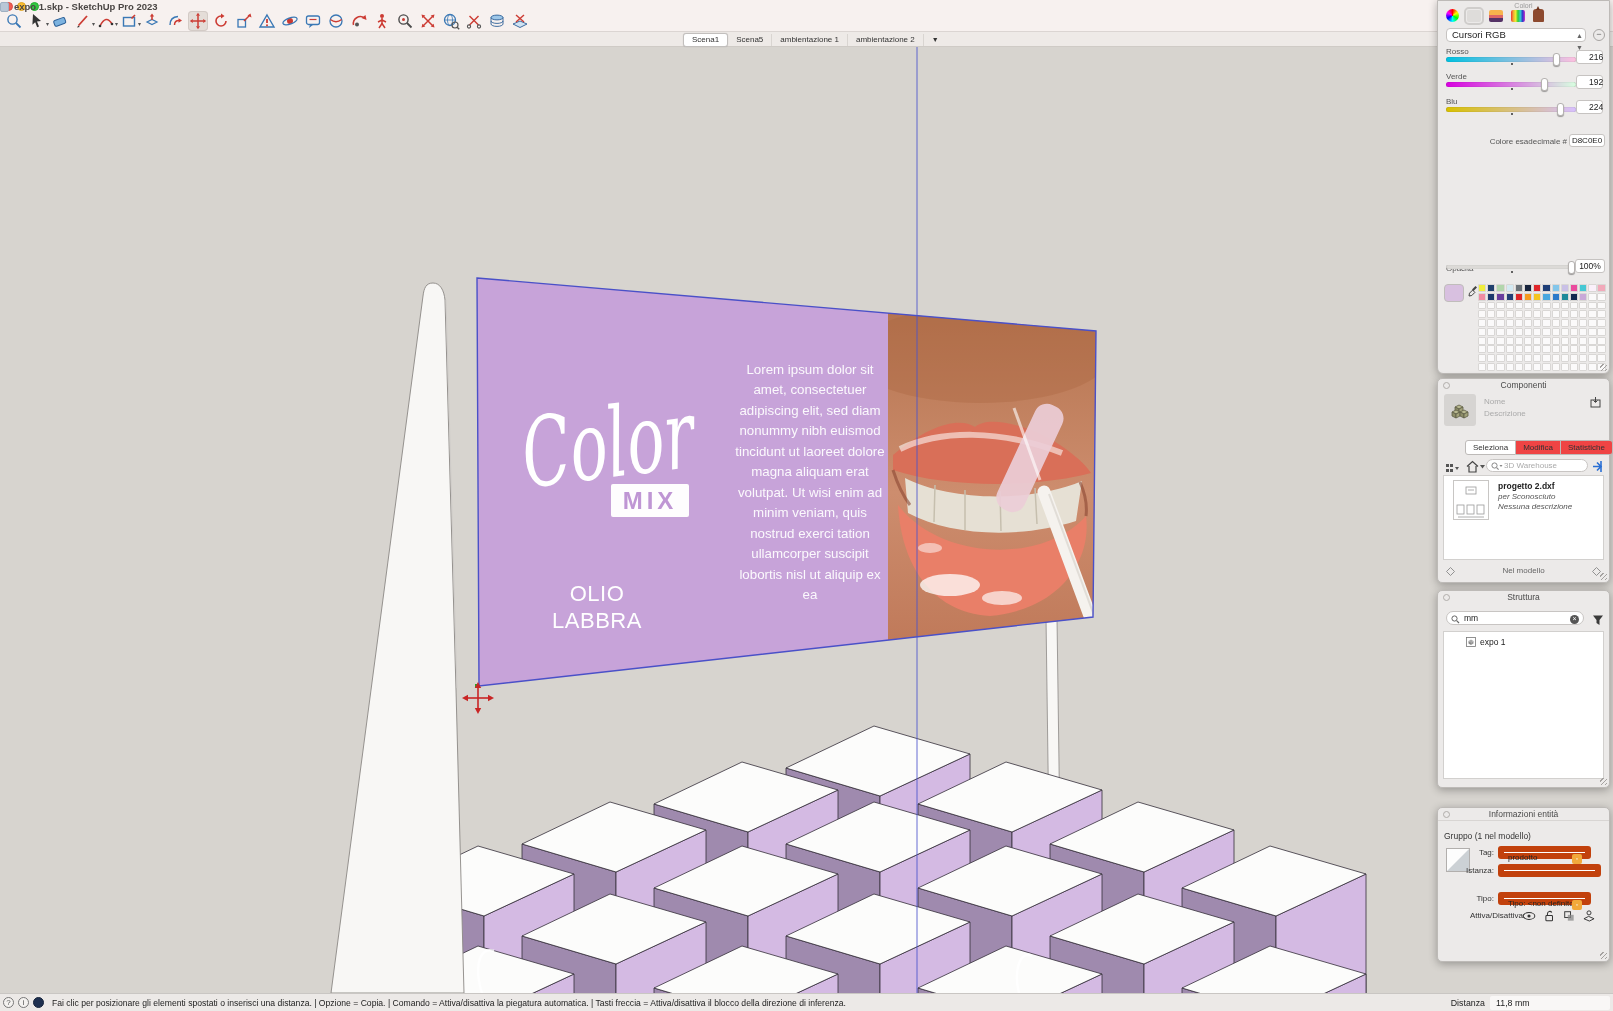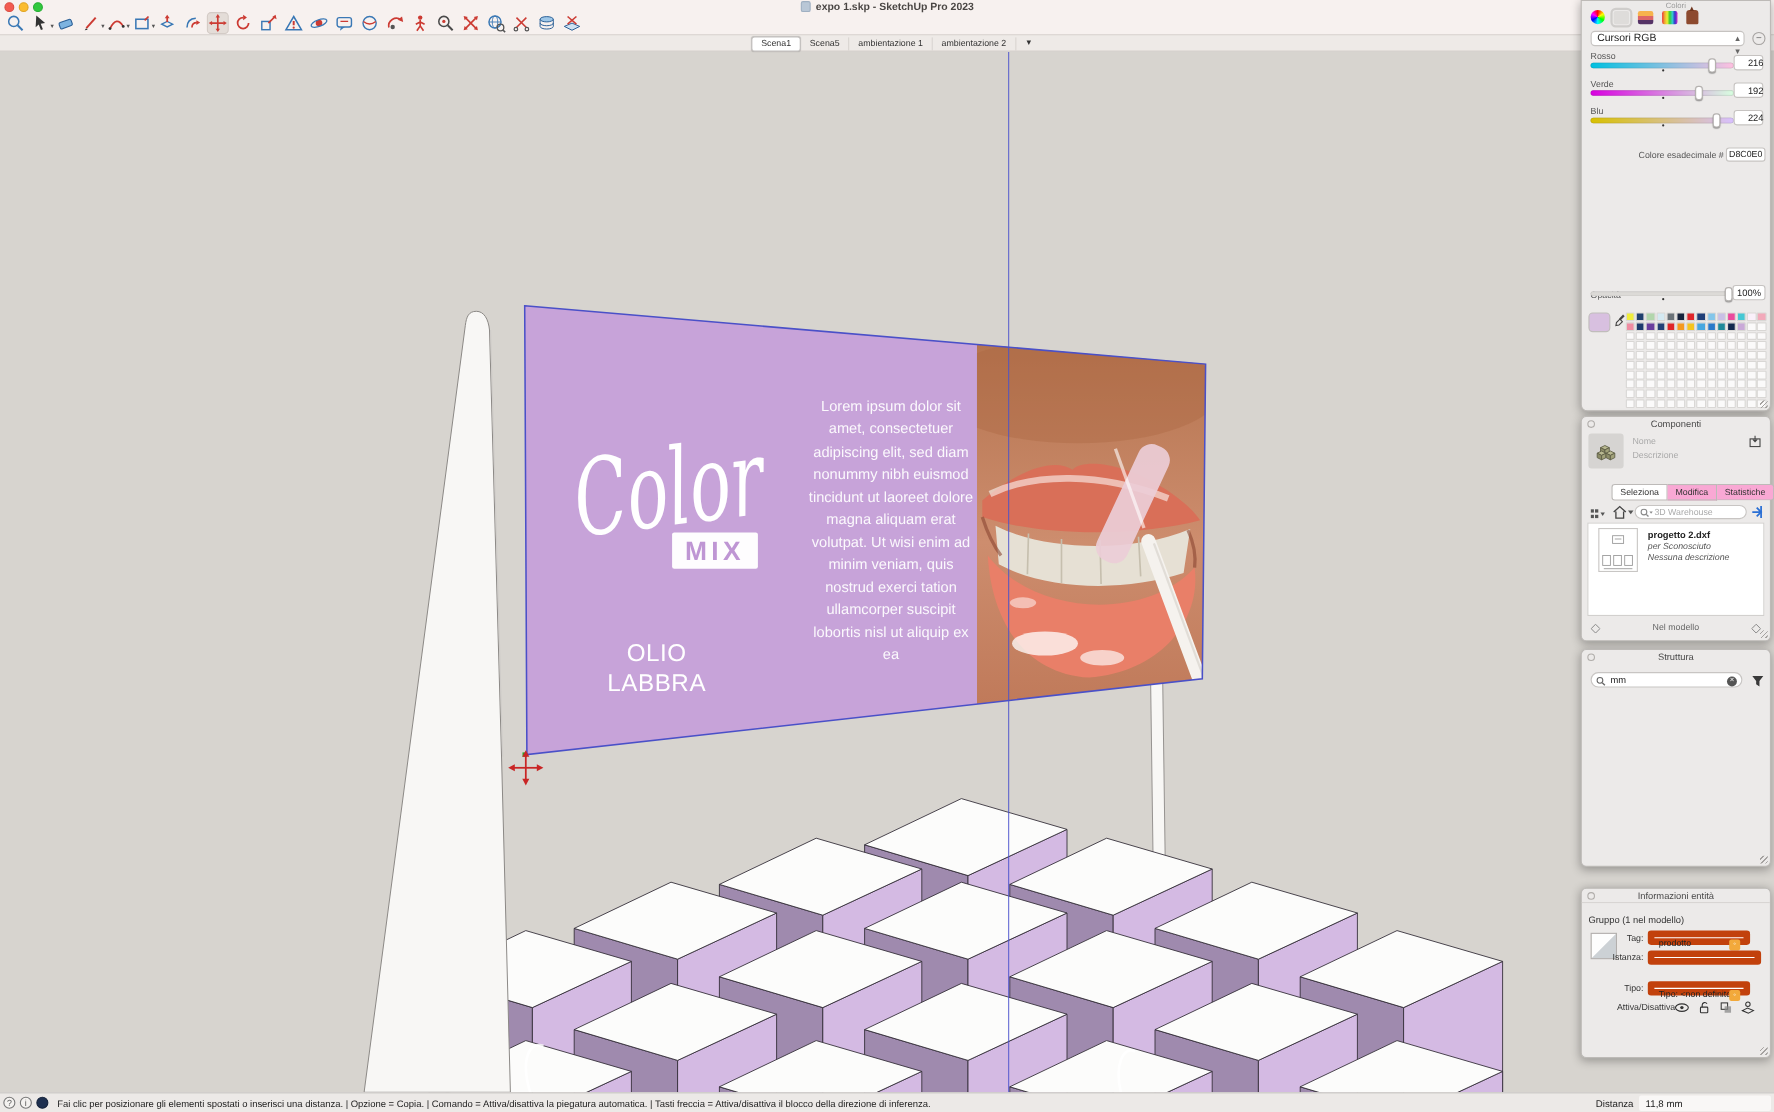--- a/index.html
+++ b/index.html
@@ -5,21 +5,21 @@
   *{margin:0;padding:0;box-sizing:border-box;}
   html,body{width:1613px;height:1011px;overflow:hidden;}
   body{position:relative;font-family:"Liberation Sans",sans-serif;background:#d7d4cf;color:#222;}
 
   
   .topbar{position:absolute;left:0;top:0;width:1613px;height:32px;background:#f7f1ef;border-bottom:1px solid #dbd5d2;z-index:3;}
   .tl{position:absolute;top:2px;width:9px;height:9px;border-radius:50%;}
   .tl.red{left:4px;background:#f35b51;border:1px solid #d94c42;}
   .tl.yellow{left:17px;background:#fbbc2f;border:1px solid #dfa424;}
   .tl.green{left:30px;background:#31c83e;border:1px solid #24ad31;}
-  .doc-title{position:absolute;left:0;top:1px;width:100%;text-align:center;font-size:9.5px;font-weight:bold;color:#4a4644;}
+  .doc-title{position:absolute;left:0;top:1px;width:100%;text-align:left;font-size:9.5px;font-weight:bold;color:#4a4644;}
   .doc-icon{display:inline-block;width:9px;height:10px;background:#b9c7d6;border:1px solid #9fb0c2;border-radius:2px;margin-right:5px;vertical-align:-2px;}
   #toolbar{position:absolute;left:4px;top:11px;display:flex;gap:3px;align-items:center;}
   .tool{width:20px;height:20px;display:flex;align-items:center;justify-content:center;border-radius:4px;position:relative;}
   .tool.active{background:#e4ddd8;box-shadow:inset 0 0 0 1px #d3cbc6;}
   .tool .caret{font-size:6px;color:#555;position:absolute;right:-2px;bottom:4px;}
 
   
   .tabstrip{position:absolute;left:0;top:32px;width:1613px;height:15px;background:#eeeae7;border-bottom:1px solid #cfcbc6;z-index:2;}
   #scenetabs{position:absolute;left:683px;top:1px;display:flex;align-items:center;height:13px;}
   .scenetab{font-size:8px;color:#333;padding:1px 8px;border-right:1px solid #d9d5d1;line-height:10px;}
@@ -70,21 +70,21 @@
   #swatchgrid{position:absolute;left:40px;top:4px;display:grid;grid-template-columns:repeat(14,8.3px);grid-auto-rows:7.9px;gap:0.9px;}
   .cell{background:#fbfafa;border:0.5px solid #d9d7d5;border-radius:1px;}
 
   
   #panel-componenti{top:378px;height:205px;}
   .cthumb{position:absolute;left:6px;top:15px;width:32px;height:32px;background:#d6d4d2;border-radius:3px;display:flex;align-items:center;justify-content:center;}
   .cname{position:absolute;left:46px;top:18px;font-size:8px;color:#aaa;}
   .cdesc{position:absolute;left:46px;top:30px;font-size:8px;color:#aaa;}
   .inmodel{position:absolute;right:8px;top:15px;}
   .ctabs{position:absolute;left:27px;top:61px;display:flex;}
-  .ctab{font-size:8px;padding:2px 7px;background:#f9a8d4;border:1px solid #bdbab8;border-left:none;color:#333;line-height:9px;}
+  .ctab{font-size:8px;padding:2px 7px;background:#ef4444;border:1px solid #bdbab8;border-left:none;color:#333;line-height:9px;}
   .ctab:first-child{border-left:1px solid #bdbab8;border-radius:3px 0 0 3px;}
   .ctab:last-child{border-radius:0 3px 3px 0;}
   .ctab.active{background:#fff;}
   .crow{position:absolute;left:0;right:0;top:79px;height:16px;}
   .searchpill{position:absolute;left:48px;top:1px;width:102px;height:13px;background:#fff;border:1px solid #c8c5c3;border-radius:7px;font-size:8px;color:#aaa;line-height:11px;padding-left:17px;}
   .searchpill svg{position:absolute;left:4px;top:2px;}
   .clist{position:absolute;left:5px;right:5px;top:96px;height:85px;background:#fff;border:1px solid #d2d0ce;}
   .itemthumb{position:absolute;left:9px;top:4px;width:36px;height:40px;background:#fff;border:1px solid #c8c6c4;}
   .ititle{position:absolute;left:54px;top:5px;font-size:8.5px;font-weight:bold;color:#222;}
   .iauthor{position:absolute;left:54px;top:16px;font-size:8px;font-style:italic;color:#555;}
@@ -787,20 +787,31 @@
         <line x1="5.6" y1="5.6" x2="8" y2="8" stroke="#666" stroke-width="1.2"></line>
       </svg>
     <span>mm</span>
     <span class="sclear">×</span>
   </div>
   <span class="sfilter">
     <svg width="12" height="12" viewBox="0 0 12 12">
         <path d="M1,1.5 H11 L7.5,6 V11 L4.5,9 V6 Z" fill="#3a3a3a"></path>
       </svg>
   </span>
+  <div class="streebox">
+    <div class="streeitem">
+      <svg width="10" height="10" viewBox="0 0 10 10">
+          <rect x="0.5" y="0.5" width="9" height="9" fill="none" stroke="#777" stroke-width="0.8"></rect>
+          <path d="M2.5,4 l2.5,-1.5 2.5,1.5 -2.5,1.5 Z" fill="#aaa"></path>
+          <path d="M2.5,4 v2.5 l2.5,1.5 v-2.5 Z" fill="#888"></path>
+          <path d="M7.5,4 v2.5 l-2.5,1.5 v-2.5 Z" fill="#999"></path>
+        </svg>
+      <span>expo 1</span>
+    </div>
+  </div>
 </div>
 
 <div class="panel" id="panel-entita">
   <div class="phead" style="border-bottom:1px solid #d8d5d3">
     <span class="wbtn"></span>
     <span>Informazioni entità</span>
   </div>
   <div class="egroup">Gruppo (1 nel modello)</div>
   <div class="ethumb"></div>
   <div class="frow" style="top:38px">

